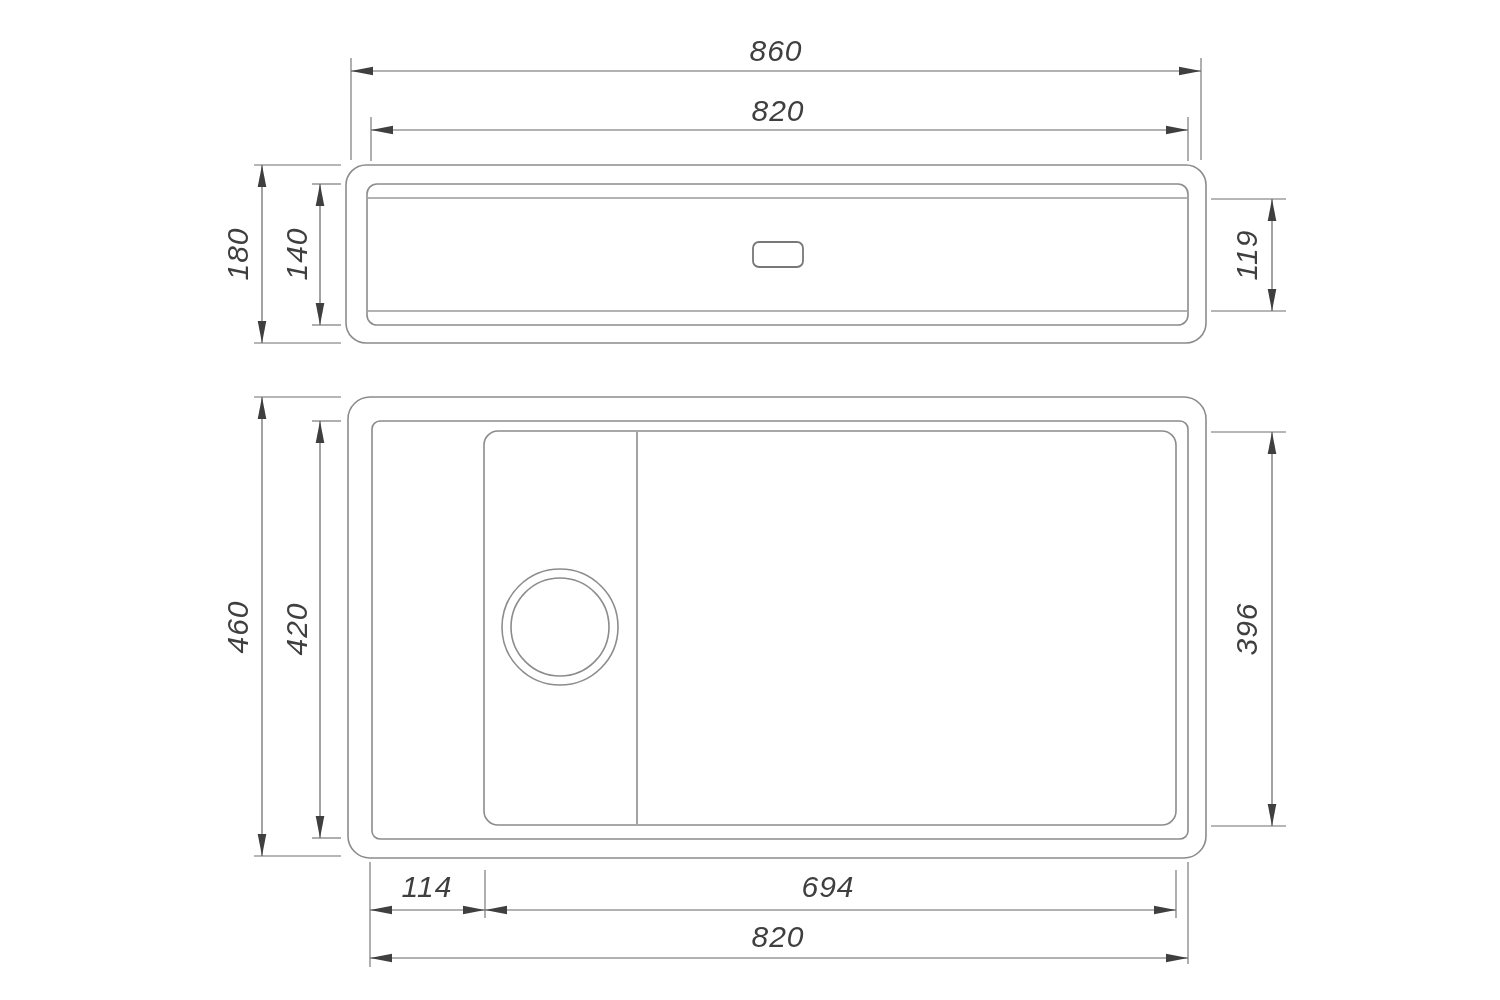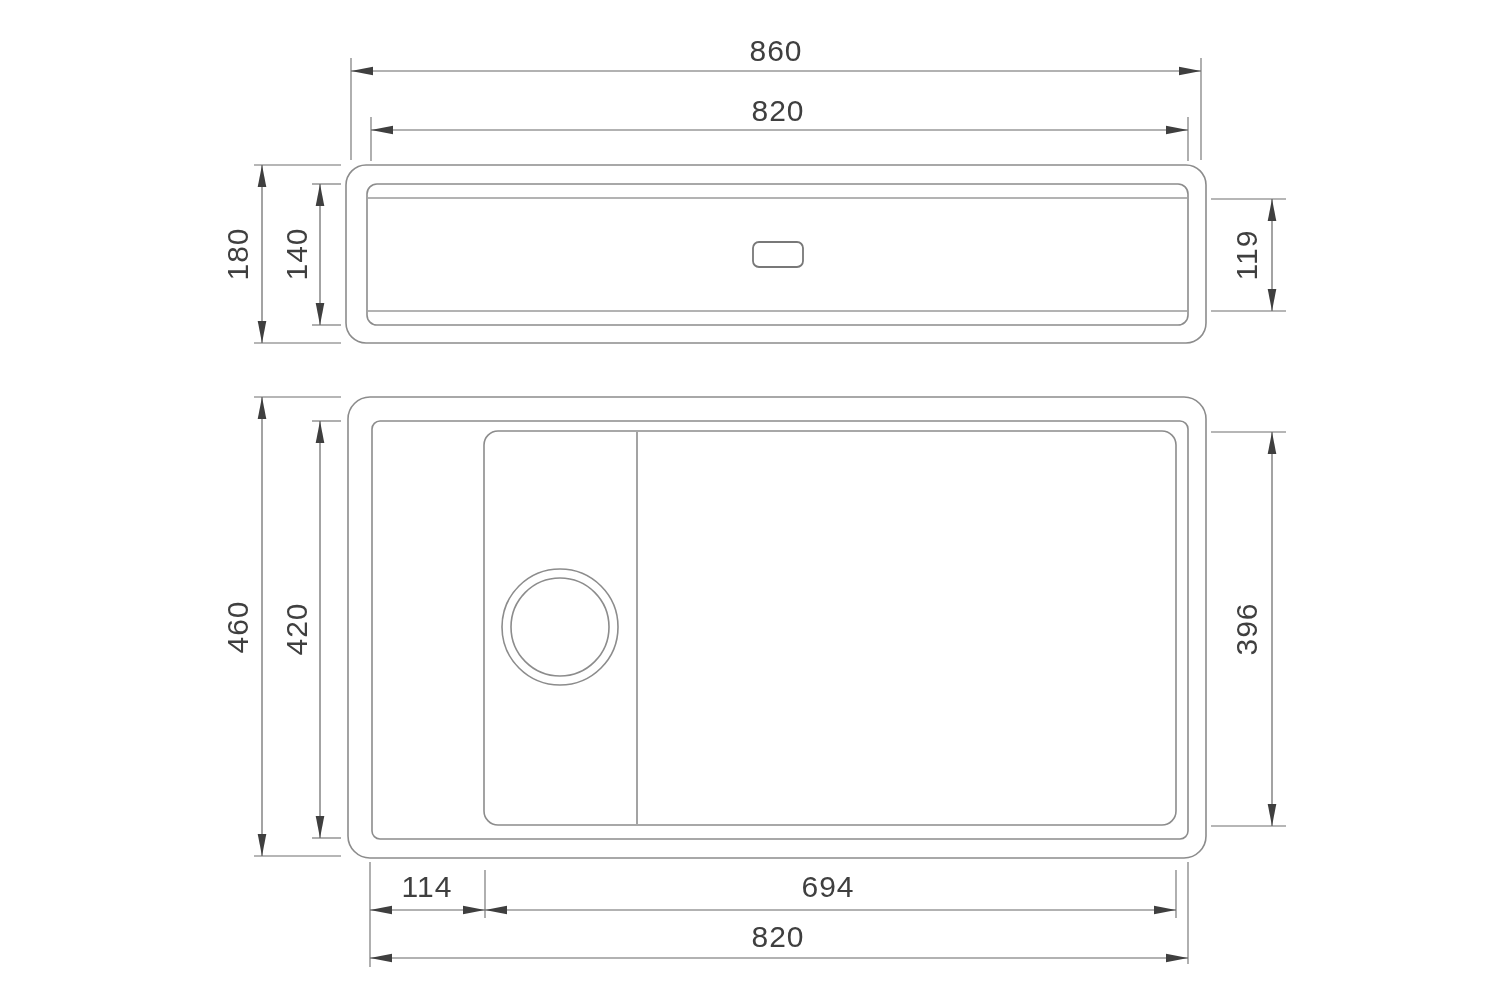--- a/index.html
+++ b/index.html
@@ -6,20 +6,21 @@
     margin: 0;
     padding: 0;
     background: #ffffff;
   }
   .canvas {
     position: relative;
     width: 1500px;
     height: 1000px;
     background: #ffffff;
     font-family: "Liberation Sans", sans-serif;
+    font-style: italic;
   }
   svg { display: block; }
   .obj      { stroke: #8c8c8c; stroke-width: 1.6; fill: none; }
   .obj-lt   { stroke: #9a9a9a; stroke-width: 1.4; fill: none; }
   .obj-dk   { stroke: #787878; stroke-width: 1.8; fill: none; }
   .dim      { stroke: #666666; stroke-width: 1.2; fill: none; }
   .ext      { stroke: #6e6e6e; stroke-width: 1.1; fill: none; }
   .dim-text {
     fill: #3f3f3f;
     font-family: "Liberation Sans", sans-serif;

